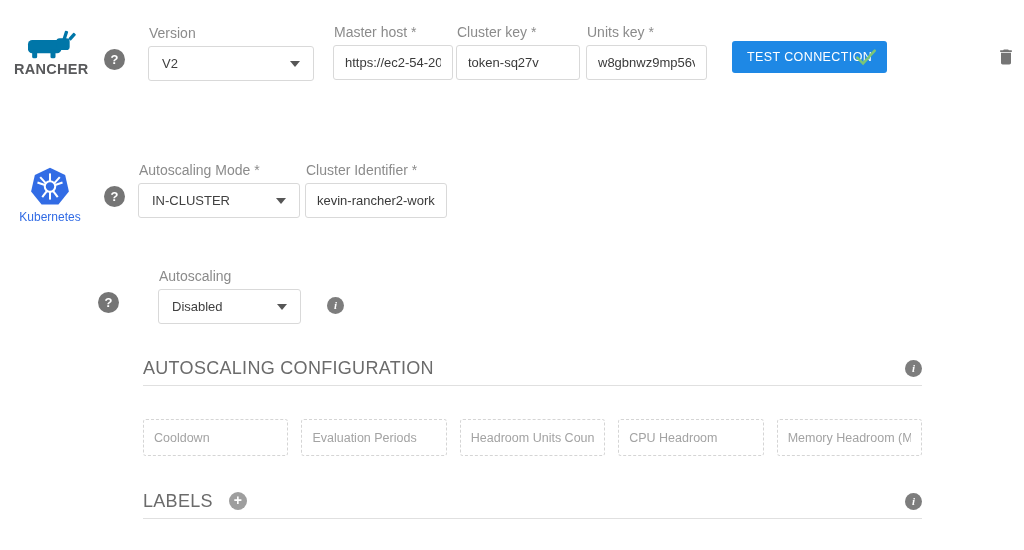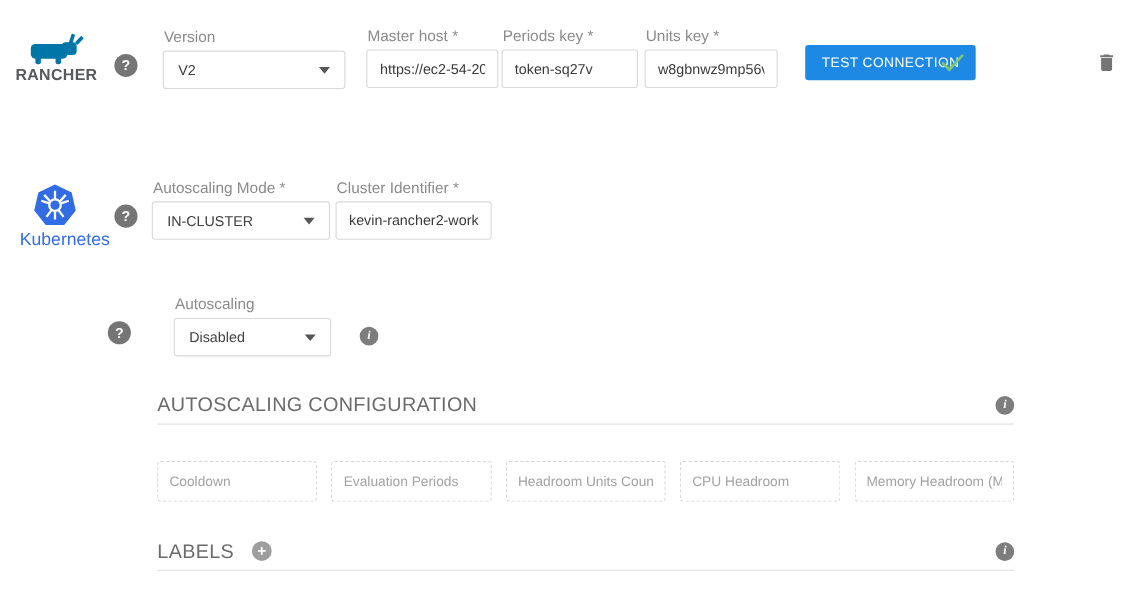--- a/index.html
+++ b/index.html
@@ -11,21 +11,21 @@
   .abs { position:absolute; }
 
   
   .rancher-logo { left:14px; top:30px; width:78px; text-align:left; }
   .rancher-logo svg { display:block; margin:0 auto; }
   .rancher-logo .logo-text {
     font-size:14.5px; font-weight:700; color:#58595b; letter-spacing:0.3px; margin-top:1px;
   }
   .k8s-logo { left:18px; top:166px; width:64px; text-align:center; }
   .k8s-logo svg { display:block; margin:0 auto; }
-  .k8s-logo .logo-text { font-size:16px; color:#326ce5; margin-top:3px; }
+  .k8s-logo .logo-text { font-size:12px; color:#326ce5; margin-top:3px; }
 
   
   .circle-icon {
     border-radius:50%; color:#fff; text-align:center; cursor:pointer; user-select:none;
   }
   .help-icon {
     width:21px; height:21px; background:#757575; font-size:13px; font-weight:700; line-height:21px;
   }
   .info-icon {
     width:17px; height:17px; background:#7d7d7d; font-size:11px; font-weight:700; line-height:17px;
@@ -107,21 +107,21 @@
       <span class="caret"></span>
     </div>
   </div>
 
   <div class="abs field" style="left:333px; top:24px; width:120px;">
     <div class="field-label">Master host *</div>
     <input class="text-input" type="text" value="https://ec2-54-203-" style="">
   </div>
 
   <div class="abs field" style="left:456px; top:24px; width:124px;">
-    <div class="field-label">Periods key *</div>
+    <div class="field-label">Cluster key *</div>
     <input class="text-input" type="text" value="token-sq27v" style="">
   </div>
 
   <div class="abs field" style="left:586px; top:24px; width:121px;">
     <div class="field-label">Units key *</div>
     <input class="text-input" type="text" value="w8gbnwz9mp56vf2" style="">
   </div>
 
   <button class="abs primary-button" style="left:732px; top:41px;">TEST CONNECTION</button>
 

